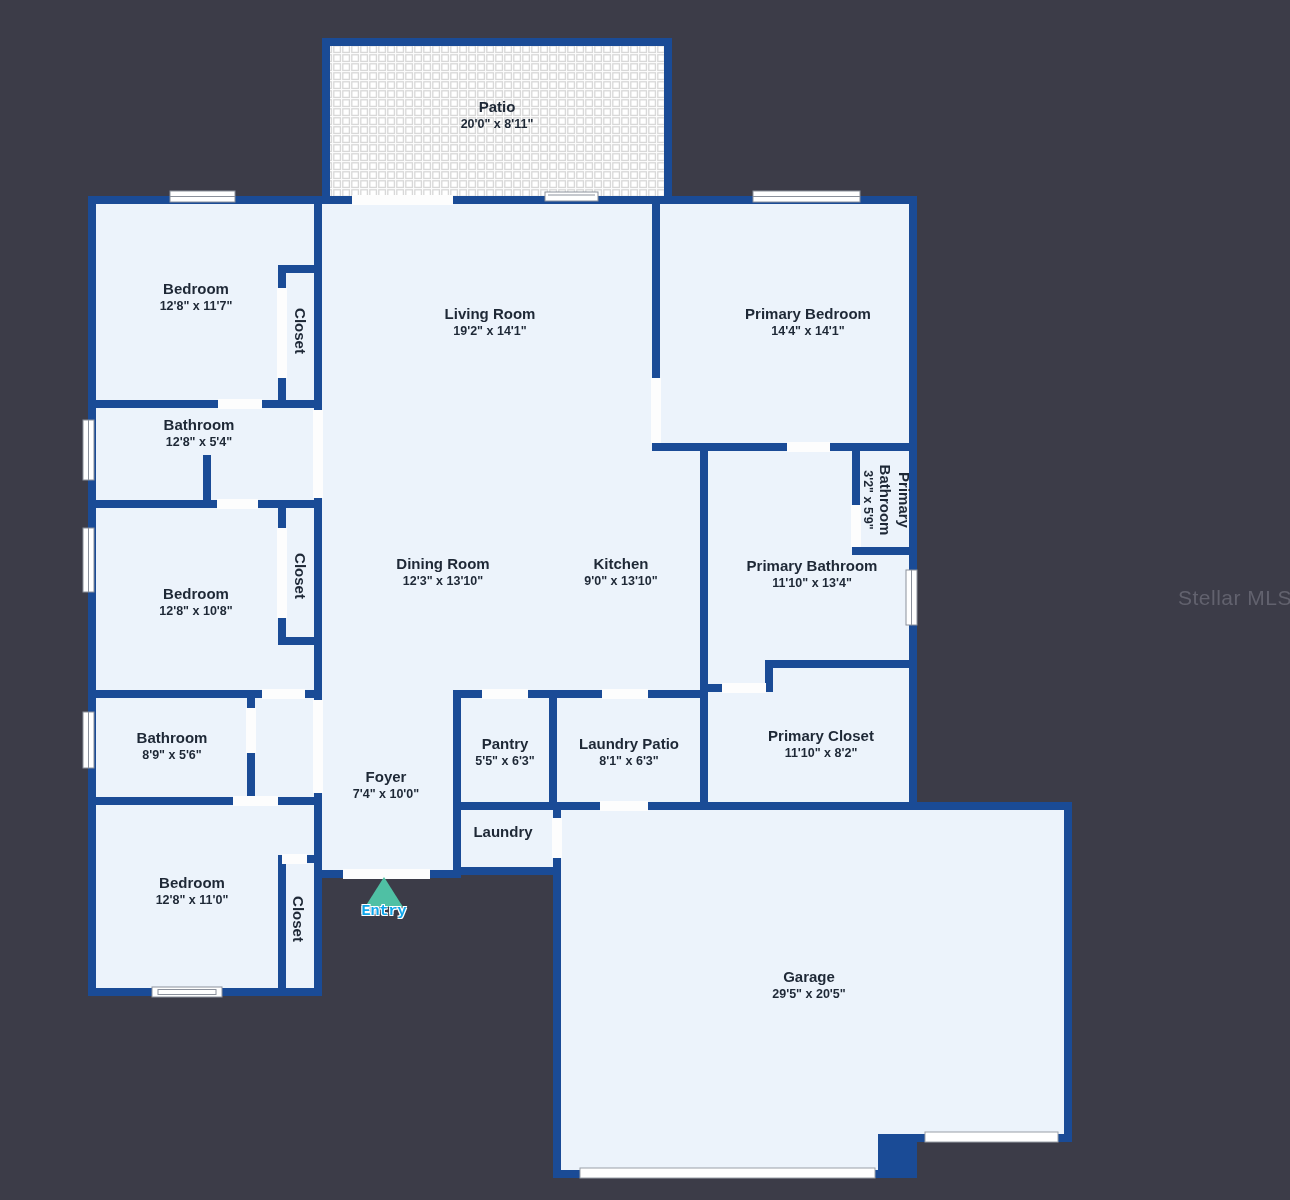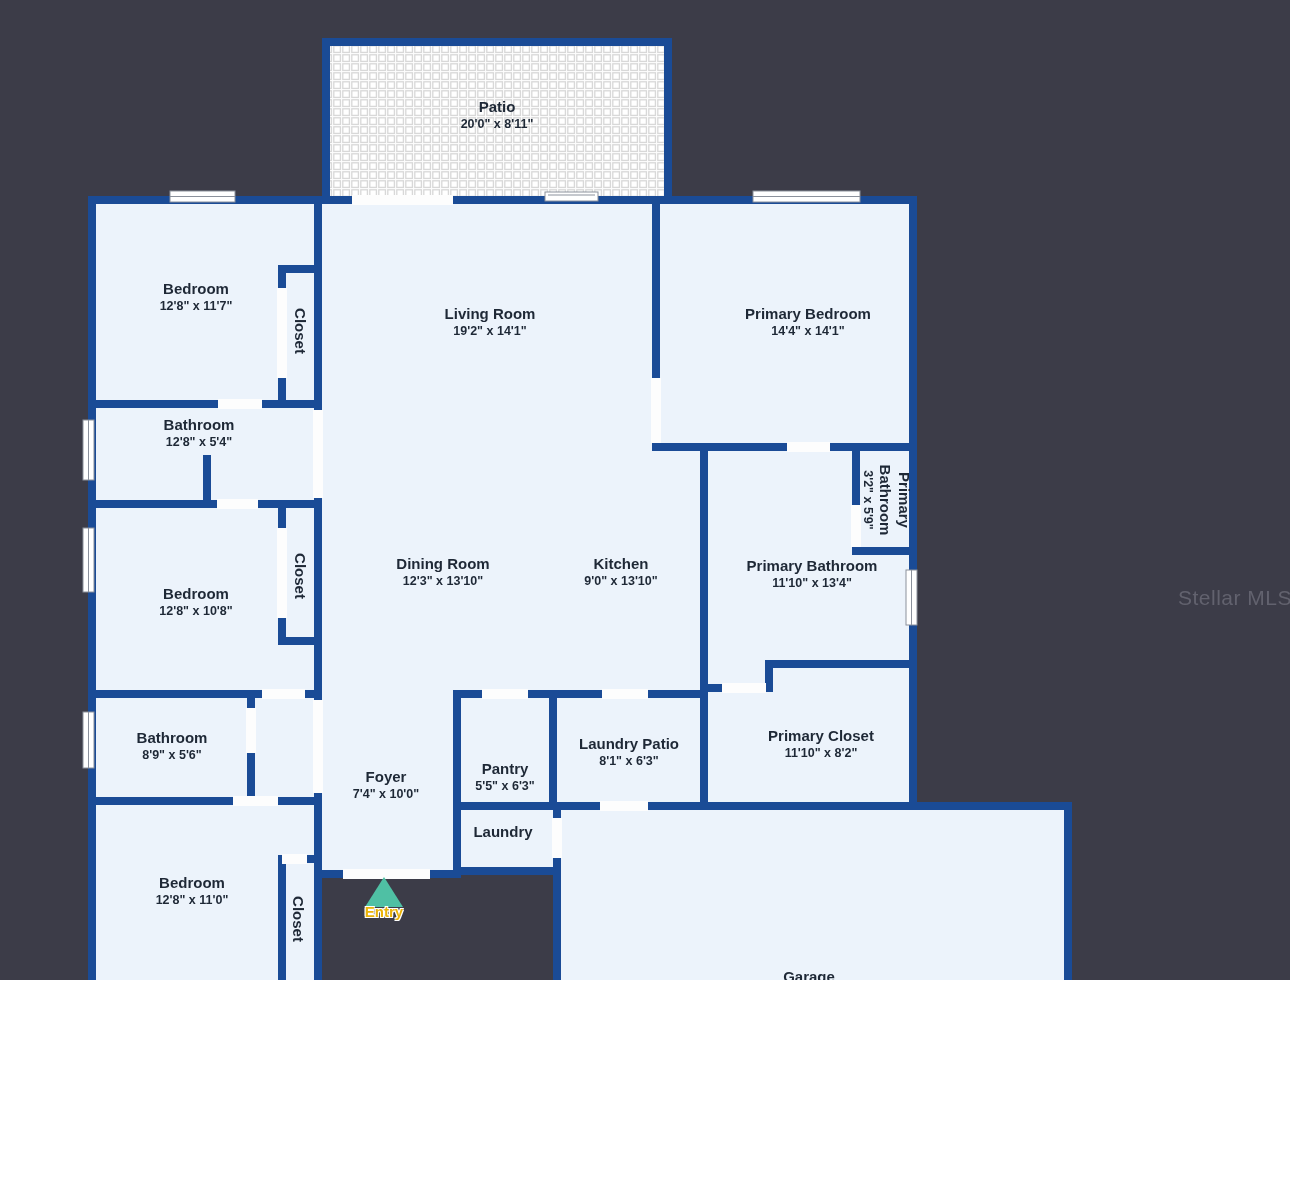--- a/index.html
+++ b/index.html
@@ -1,18 +1,18 @@
 <!DOCTYPE html>
 <html><head>
 <meta charset="utf-8">
 <style>
   html,body{margin:0;padding:0;}
   .stage{
     position:relative;
-    width:1290px;height:980px;
+    width:1290px;height:1200px;
     background:#3c3c48;
     overflow:hidden;
     font-family:"Liberation Sans", sans-serif;
   }
   .plan-svg{position:absolute;left:0;top:0;}
   .plan-svg .rf{fill:#ecf3fb;}
   .plan-svg .w{fill:#1a4b96;}
   .plan-svg .dg{fill:#fdfdfd;}
   .plan-svg .win{fill:#ffffff;stroke:#8b919c;stroke-width:1;}
   .plan-svg .winl{stroke:#8b919c;stroke-width:1;fill:none;}
@@ -25,22 +25,23 @@
     color:#1e2836;
     white-space:nowrap;
   }
   .room-label.vertical{transform:translate(-50%,-50%) rotate(90deg);}
   .room-label.wrap{white-space:normal;width:100px;}
   .room-name{font-size:15px;font-weight:700;line-height:19px;}
   .room-dims{font-size:12.5px;font-weight:700;line-height:16px;}
   .entry-label{
     position:absolute;left:384px;top:903px;
     transform:translateX(-50%);
-    font-size:15px;font-weight:700;color:#eab308;
+    font-size:15px;font-weight:700;color:#0ea5e9;
     text-shadow:-1px -1px 0 #fff,1px -1px 0 #fff,-1px 1px 0 #fff,1px 1px 0 #fff,0 1px 0 #fff,0 -1px 0 #fff;
+    font-family:Liberation Mono, monospace;
   }
   .watermark{
     position:absolute;right:-2px;top:586px;
     font-size:21px;color:#62626e;letter-spacing:0.5px;
     font-weight:400;
   }
 </style>
 </head>
 <body>
 
@@ -210,21 +211,21 @@
         <div class="room-dims">3'2" x 5'9"</div>
       </div>
       <div class="room-label" style="left: 812px; top: 573px;">
         <div class="room-name">Primary Bathroom</div>
         <div class="room-dims">11'10" x 13'4"</div>
       </div>
       <div class="room-label" style="left: 172px; top: 745px;">
         <div class="room-name">Bathroom</div>
         <div class="room-dims">8'9" x 5'6"</div>
       </div>
-      <div class="room-label" style="left: 505px; top: 751px; margin-top: 25px;">
+      <div class="room-label" style="left: 505px; top: 751px;">
         <div class="room-name">Pantry</div>
         <div class="room-dims">5'5" x 6'3"</div>
       </div>
       <div class="room-label" style="left: 629px; top: 751px;">
         <div class="room-name">Laundry Patio</div>
         <div class="room-dims">8'1" x 6'3"</div>
       </div>
       <div class="room-label" style="left: 821px; top: 743px;">
         <div class="room-name">Primary Closet</div>
         <div class="room-dims">11'10" x 8'2"</div>

